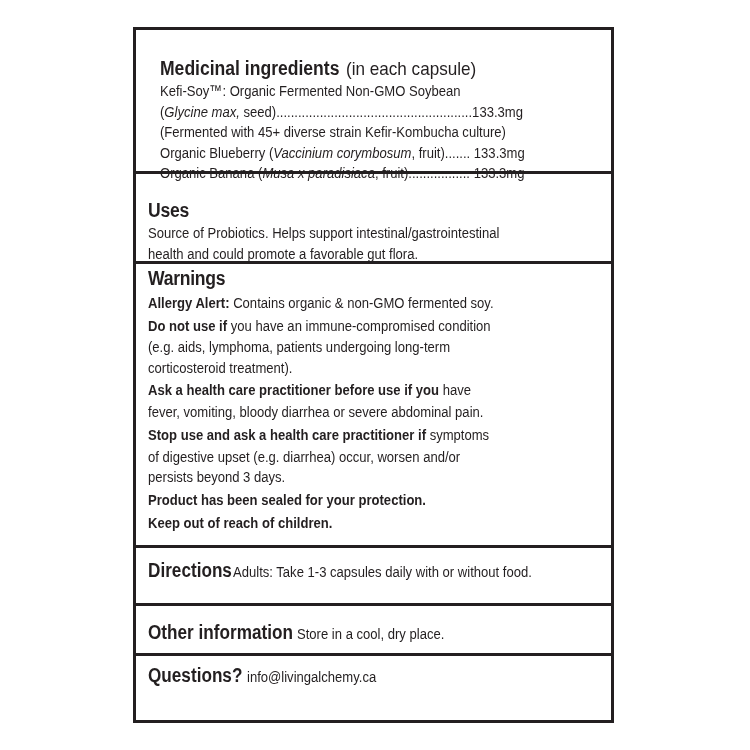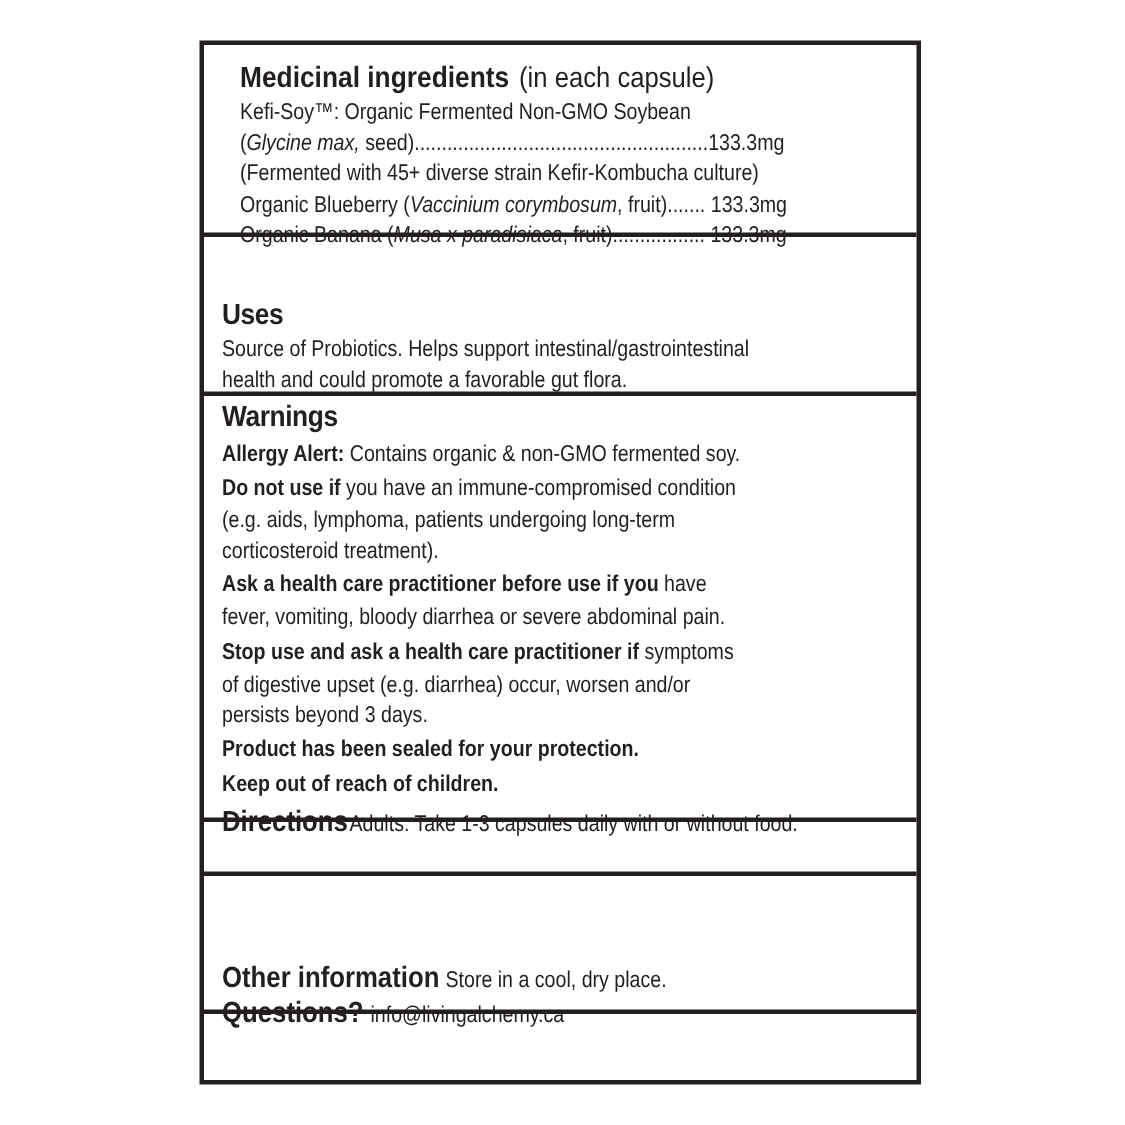--- a/index.html
+++ b/index.html
@@ -12,21 +12,21 @@
   .h { font-weight:bold; font-size:19.5px; letter-spacing:-0.3px; transform:scaleX(0.9); transform-origin:left; display:inline-block; }
   .t { font-size:15.2px; line-height:20.5px; white-space:nowrap; transform:scaleX(0.86); transform-origin:left; display:block; }
   .inl { white-space:nowrap; transform:scaleX(0.86); transform-origin:left; display:inline-block; font-size:15.2px; }
   .hl { font-weight:bold; font-size:19.5px; }
 </style>
 </head>
 <body>
 
 <div class="label">
 
-  <div class="sec" style="top:0; height:128px; padding-top:11px;padding-left:24px;">
+  <div class="sec" style="top:16px; height:128px; padding-top:11px;padding-left:24px;">
     <div style="white-space:nowrap; line-height:22px;">
       <span class="inl hl" style="transform:scaleX(0.9);">Medicinal ingredients</span>
       <span class="inl" style="font-size:19px; transform:scaleX(0.9); margin-left:-18px;">(in each capsule)</span>
     </div>
     <span class="t">Kefi-Soy™: Organic Fermented Non-GMO Soybean</span>
     <span class="t" style="width:528px;">
       <span>(</span><i>Glycine max,</i><span> seed)</span><span>......................................................</span><span>133.3mg</span>
     </span>
     <span class="t">(Fermented with 45+ diverse strain Kefir-Kombucha culture)</span>
     <span class="t">
@@ -51,25 +51,25 @@
     <span class="t"><span>corticosteroid treatment).</span></span>
     <span class="t" style="line-height:24px;"><b>Ask a health care practitioner before use if you</b><span> have</span></span>
     <span class="t"><span>fever, vomiting, bloody diarrhea or severe abdominal pain.</span></span>
     <span class="t" style="line-height:24px;"><b>Stop use and ask a health care practitioner if</b><span> symptoms</span></span>
     <span class="t"><span>of digestive upset (e.g. diarrhea) occur, worsen and/or</span></span>
     <span class="t"><span>persists beyond 3 days.</span></span>
     <span class="t" style="line-height:23px;"><b>Product has been sealed for your protection.</b></span>
     <span class="t" style="line-height:23px;"><b>Keep out of reach of children.</b></span>
   </div>
 
-  <div class="sec" style="top:498px; height:56px; padding-top:9px;">
+  <div class="sec" style="top:520px; height:56px; padding-top:9px;">
     <span class="inl hl" style="transform:scaleX(0.88);">Directions</span><span class="inl" style="margin-left:-10px;">Adults: Take 1-3 capsules daily with or without food.</span>
   </div>
 
-  <div class="sec" style="top:588px; height:58px; padding-top:23px;">
+  <div class="sec" style="top:568px; height:58px; padding-top:23px;">
     <span class="inl hl" style="transform:scaleX(0.88);">Other information</span><span class="inl" style="margin-left:-16px;">Store in a cool, dry place.</span>
   </div>
 
 
   <div class="sec" style="top:632px; height:27px; padding-top:2px;">
     <span class="inl hl" style="transform:scaleX(0.88);">Questions?</span><span class="inl" style="margin-left:-8px;">info@livingalchemy.ca</span>
   </div>
 
 </div>
 

